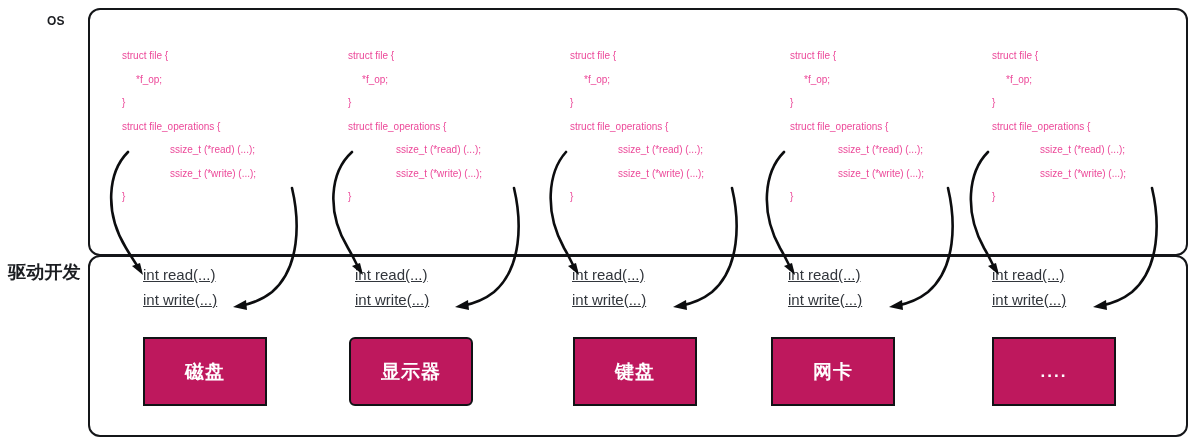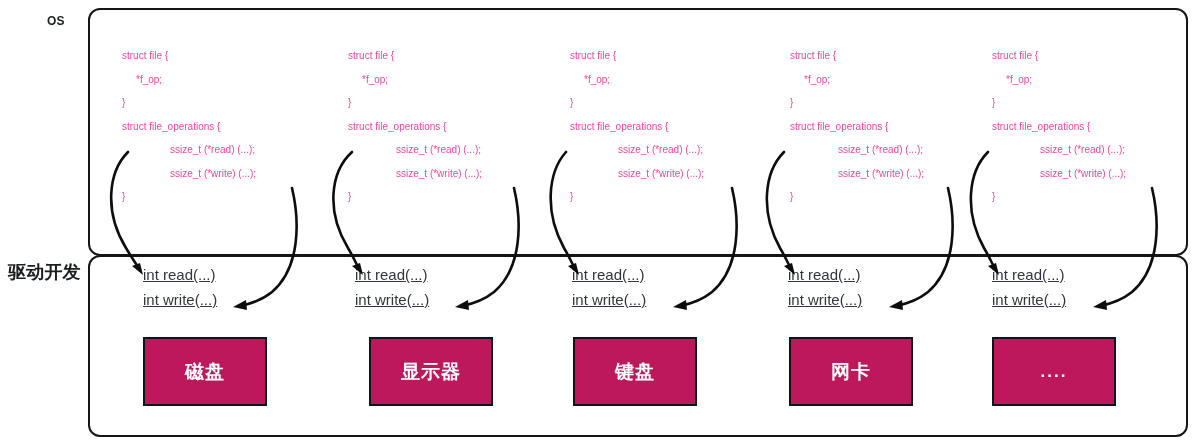--- a/index.html
+++ b/index.html
@@ -200,23 +200,23 @@
   <div class="drv-col" style="left:788px; top:262px;">
     <span class="ln">int  read(...)</span>
     <span class="ln">int  write(...)</span>
   </div>
   <div class="drv-col" style="left:992px; top:262px;">
     <span class="ln">int  read(...)</span>
     <span class="ln">int  write(...)</span>
   </div>
 
   <div class="device-box" style="left:143px; top:337px;">磁盘</div>
-  <div class="device-box" style="left:369px; top:337px;">显示器</div>
+  <div class="device-box" style="left:349px; top:337px;border-radius:6px;">显示器</div>
   <div class="device-box" style="left:573px; top:337px;">键盘</div>
-  <div class="device-box" style="left:789px; top:337px;">网卡</div>
+  <div class="device-box" style="left:771px; top:337px;">网卡</div>
   <div class="device-box dots" style="left:992px; top:337px;">....</div>
 
   <svg id="arrows" viewBox="0 0 1203 447">
 
     <g>
       <path d="M 128 152 C 108 172, 104 212, 126 248 C 132 258, 136 264, 140 270"></path>
       <polygon points="143,275 132,266 140,263"></polygon>
     </g>
 
     <g>

